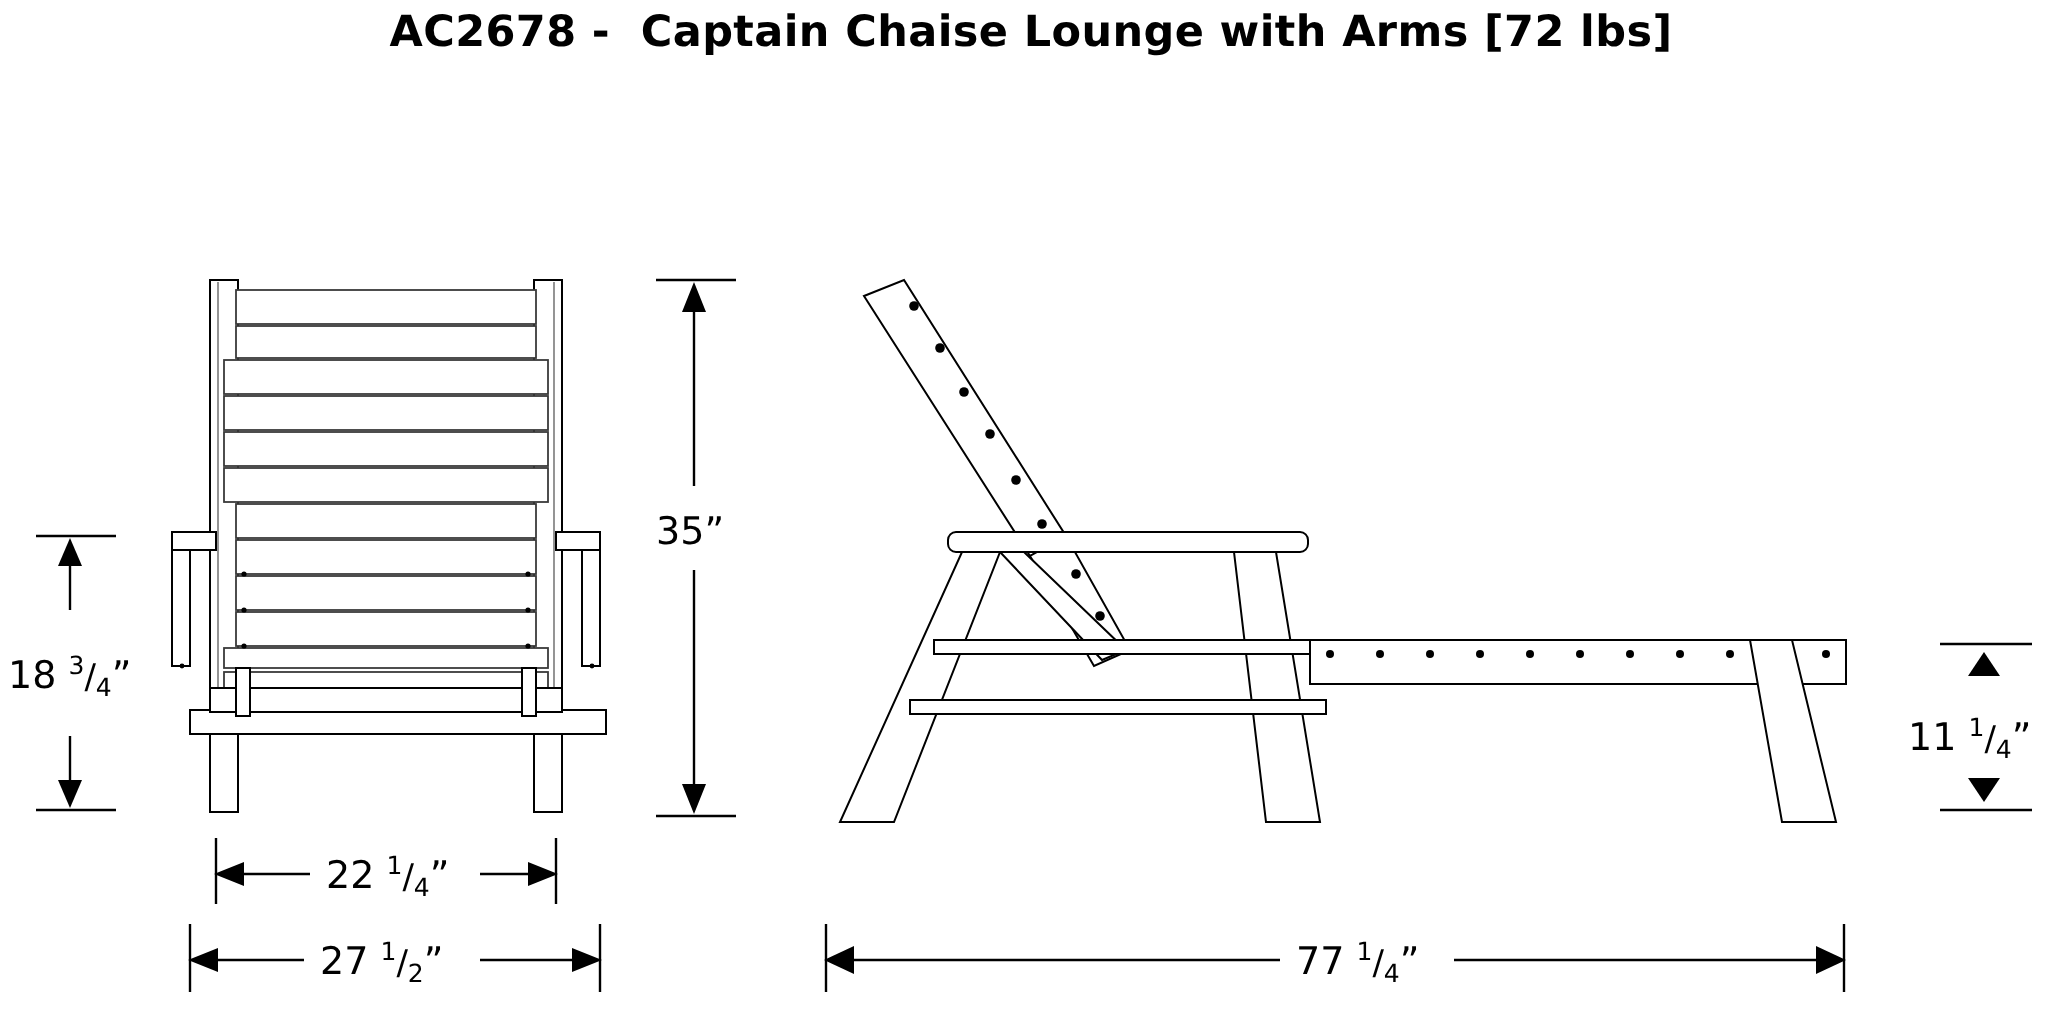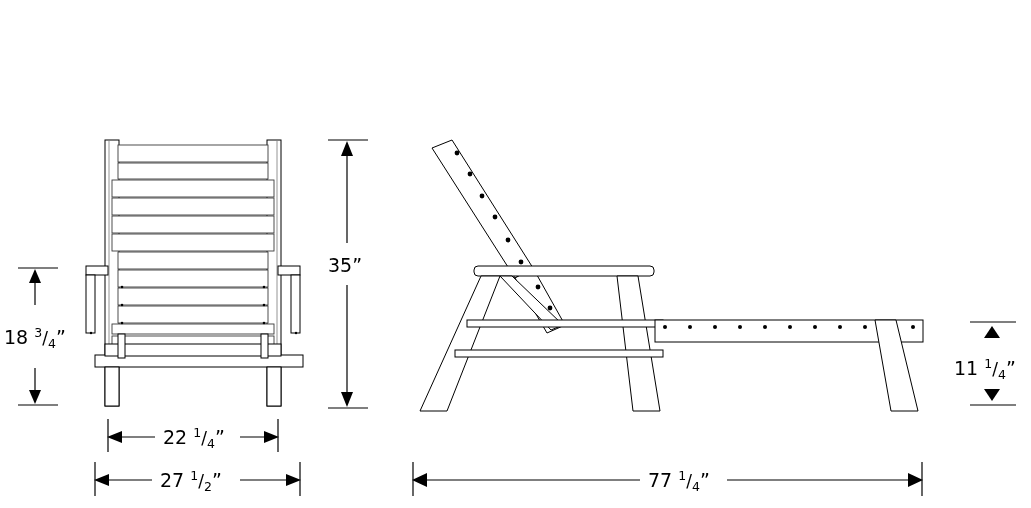--- a/index.html
+++ b/index.html
@@ -84,20 +84,21 @@
   .dimtext .whole { font-size: 19px; }
   .frac-num { font-size: 12.5px; }
   .frac-den { font-size: 12.5px; }
   .inchmark { font-size: 19px; }
 </style>
 </head>
 <body>
 
 <div id="sheet">
 
+  <div class="title">AC2678 -  Captain Chaise Lounge with Arms [72 lbs]</div>
 
   <svg id="drawing" viewBox="0 0 1031 508">
 
     <defs>
       <marker id="arrU" markerWidth="12" markerHeight="12" refX="5" refY="10" orient="auto">
         <polygon points="5,0 0,11 10,11" class="arrowhead"></polygon>
       </marker>
     </defs>
 
     <g>

